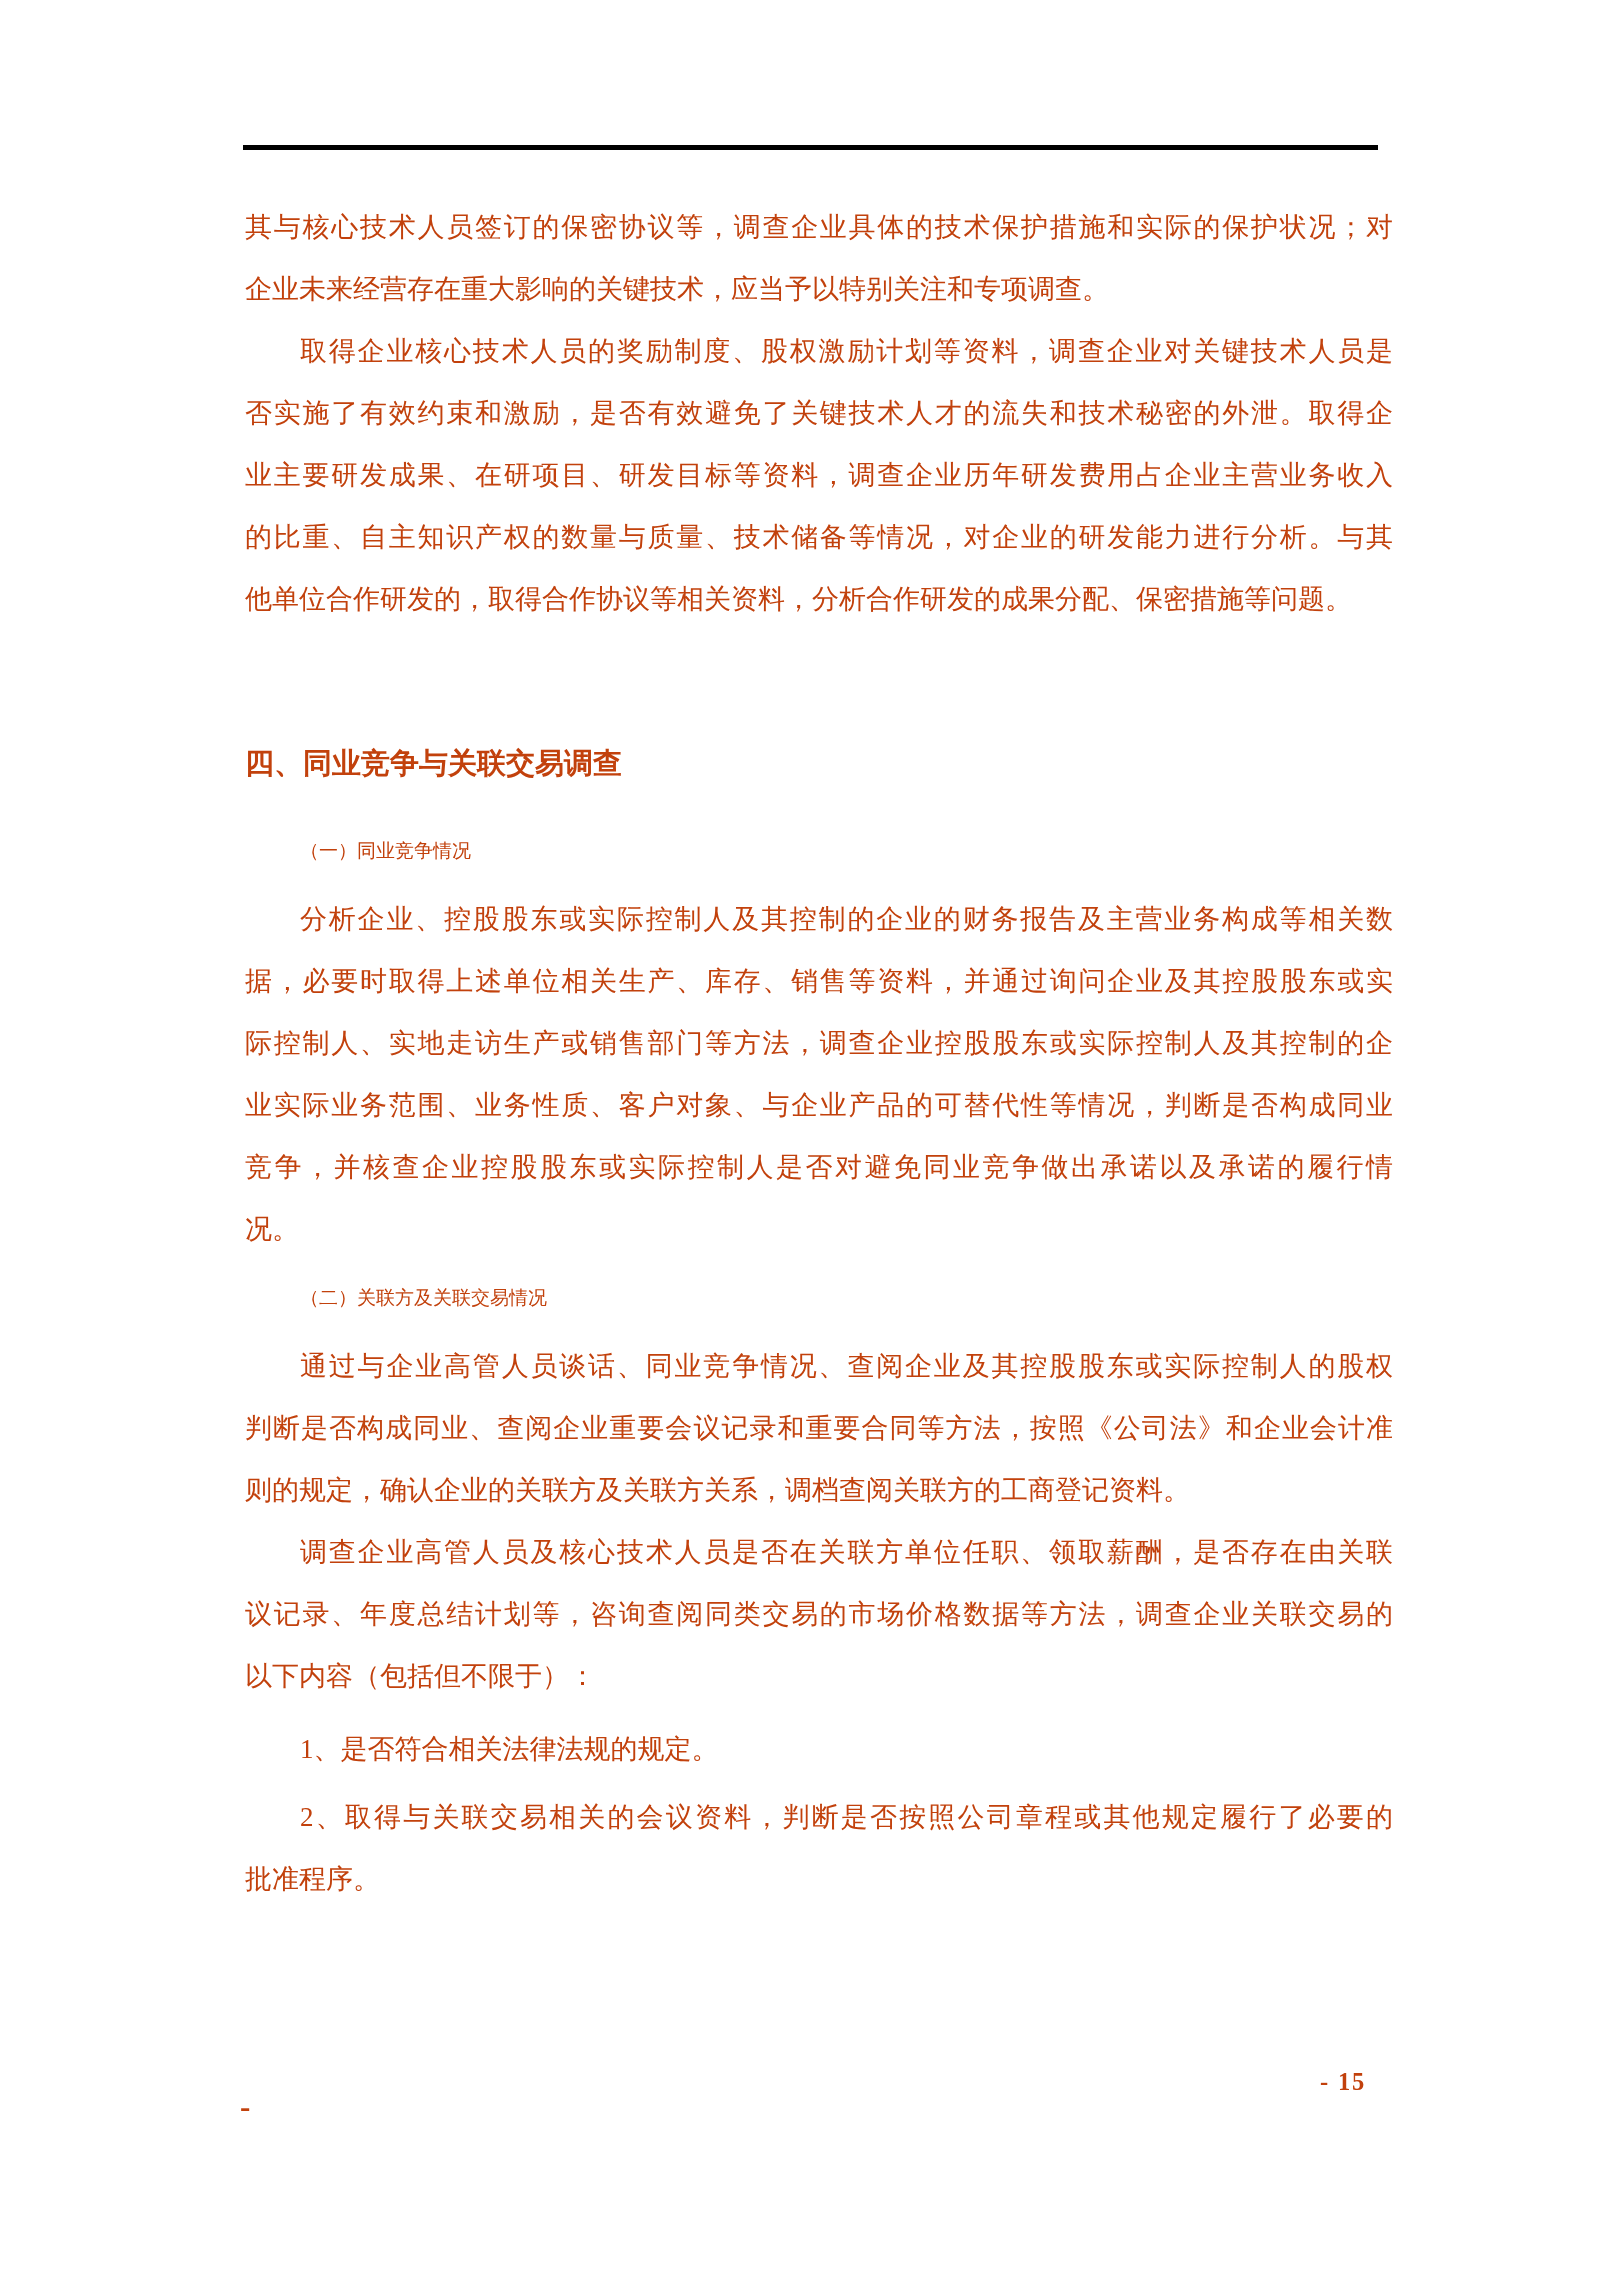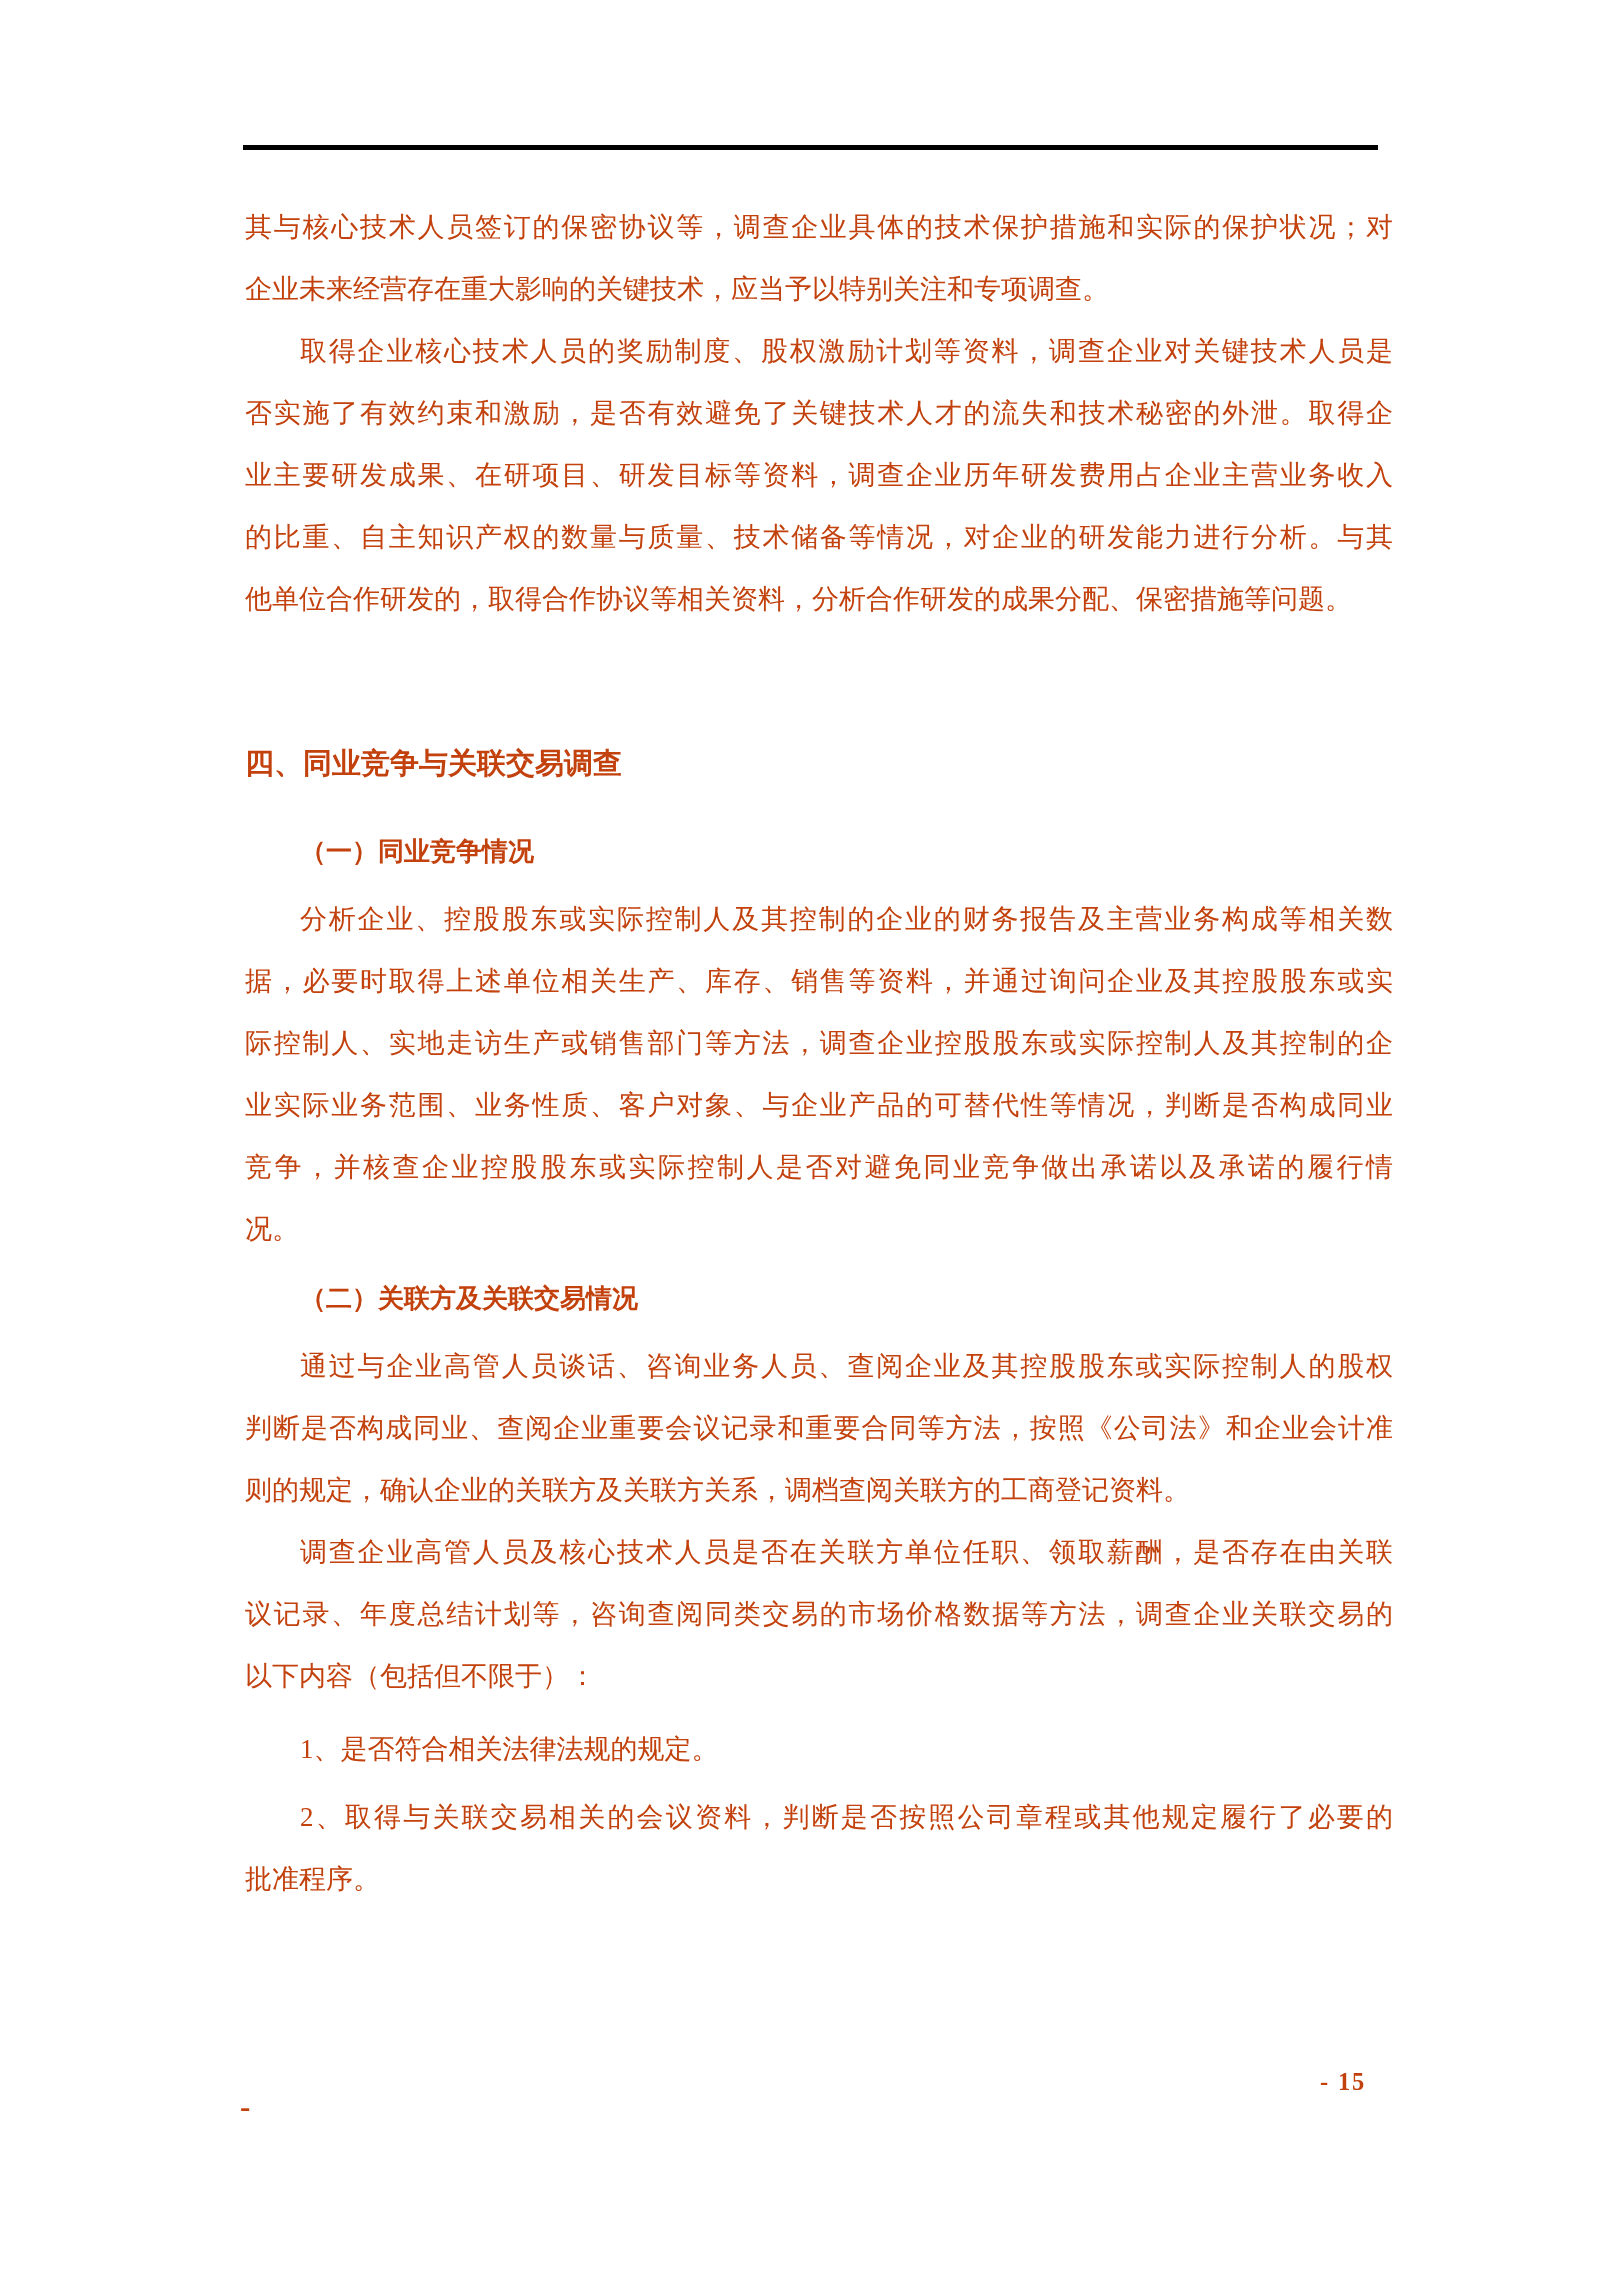--- a/index.html
+++ b/index.html
@@ -45,22 +45,22 @@
   }
   .h1 {
     font-family: "Liberation Sans", "DejaVu Sans", sans-serif;
     font-weight: bold;
     font-size: 29px;
     line-height: 62px;
     margin-top: 102px;
   }
   .h2 {
     font-family: "Liberation Sans", "DejaVu Sans", sans-serif;
-    font-weight: bold;
-    font-size: 26px;
+    font-weight: normal;
+    font-size: 19px;
     line-height: 62px;
     text-indent: 55px;
   }
   .mt29 { margin-top: 26px; }
   .mt7  { margin-top: 6.4px; }
   .mt12 { margin-top: 11px; }
   .mt6  { margin-top: 5.5px; }
   .page-number {
     position: absolute;
     left: 1320px;
@@ -104,21 +104,21 @@
 
     <div class="line indent mt7">分析企业、控股股东或实际控制人及其控制的企业的财务报告及主营业务构成等相关数</div>
     <div class="line">据，必要时取得上述单位相关生产、库存、销售等资料，并通过询问企业及其控股股东或实</div>
     <div class="line">际控制人、实地走访生产或销售部门等方法，调查企业控股股东或实际控制人及其控制的企</div>
     <div class="line">业实际业务范围、业务性质、客户对象、与企业产品的可替代性等情况，判断是否构成同业</div>
     <div class="line">竞争，并核查企业控股股东或实际控制人是否对避免同业竞争做出承诺以及承诺的履行情</div>
     <div class="line last">况。</div>
 
     <div class="h2 mt7">（二）关联方及关联交易情况</div>
 
-    <div class="line indent mt7">通过与企业高管人员谈话、咨询业务人员、查阅企业及其控股股东或实际控制人的股权</div>
+    <div class="line indent mt7">通过与企业高管人员谈话、同业竞争情况、查阅企业及其控股股东或实际控制人的股权</div>
     <div class="line">判断是否构成同业、查阅企业重要会议记录和重要合同等方法，按照《公司法》和企业会计准</div>
     <div class="line last">则的规定，确认企业的关联方及关联方关系，调档查阅关联方的工商登记资料。</div>
 
     <div class="line indent">调查企业高管人员及核心技术人员是否在关联方单位任职、领取薪酬，是否存在由关联</div>
 
     <div class="line">议记录、年度总结计划等，咨询查阅同类交易的市场价格数据等方法，调查企业关联交易的</div>
     <div class="line last">以下内容（包括但不限于）：</div>
 
     <div class="line indent last mt12">1、是否符合相关法律法规的规定。</div>
 

